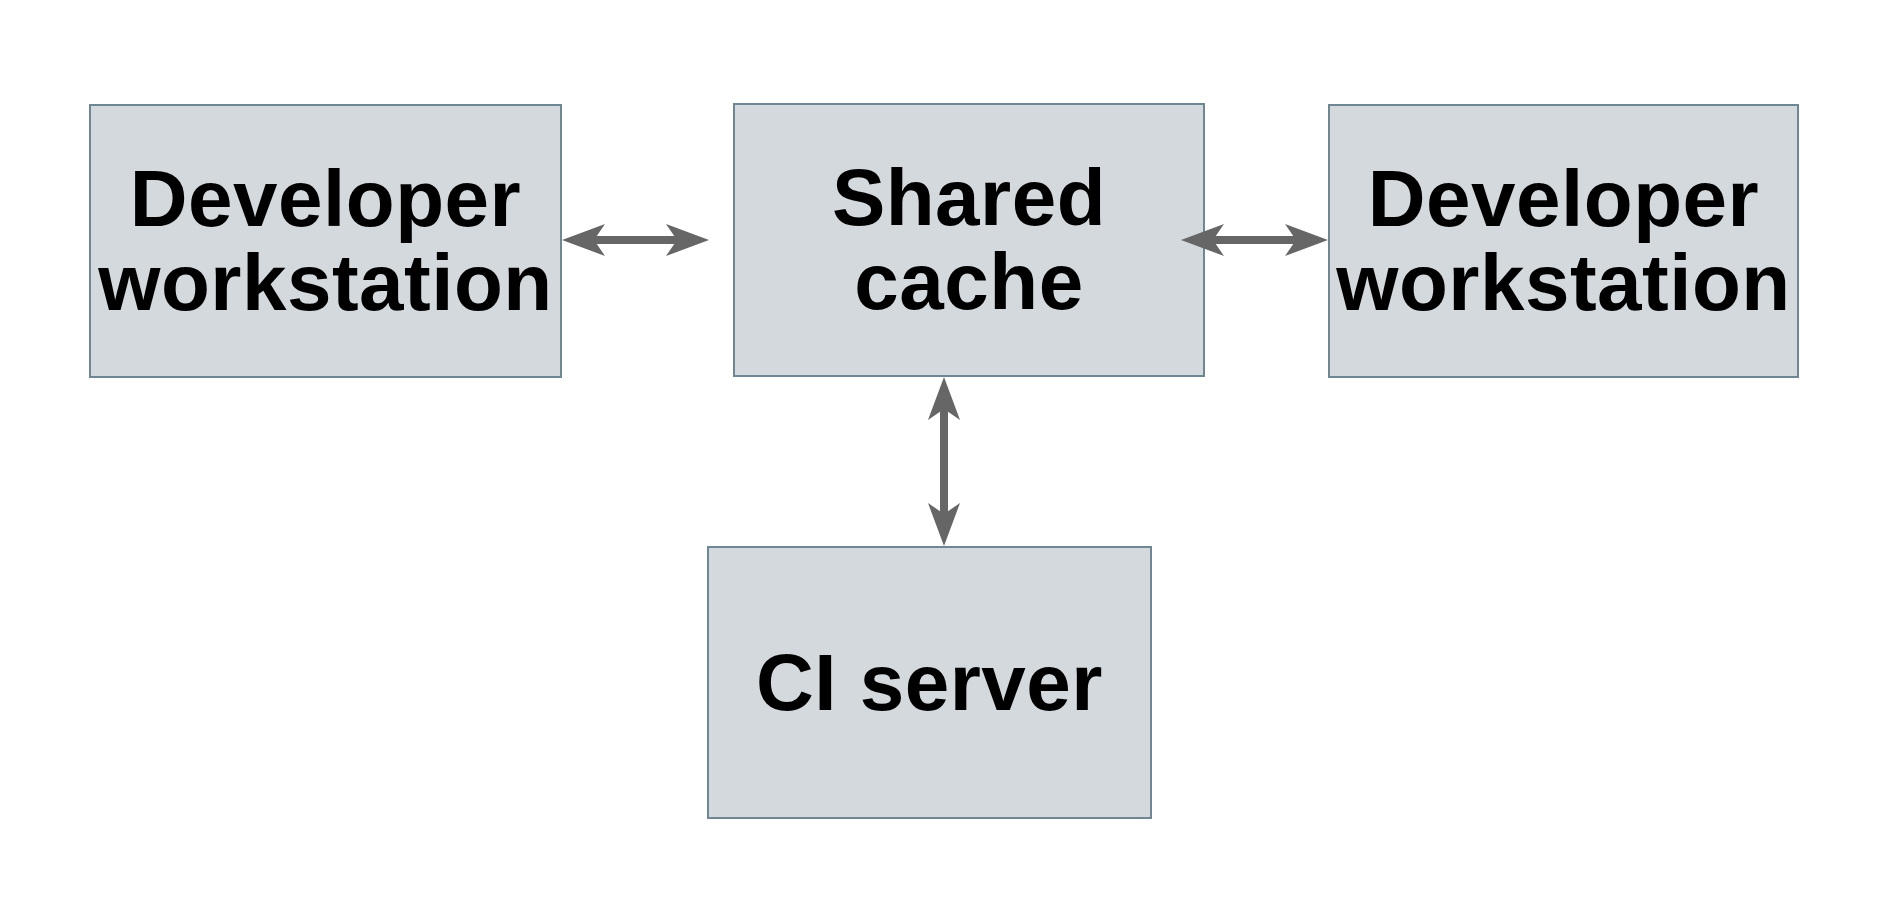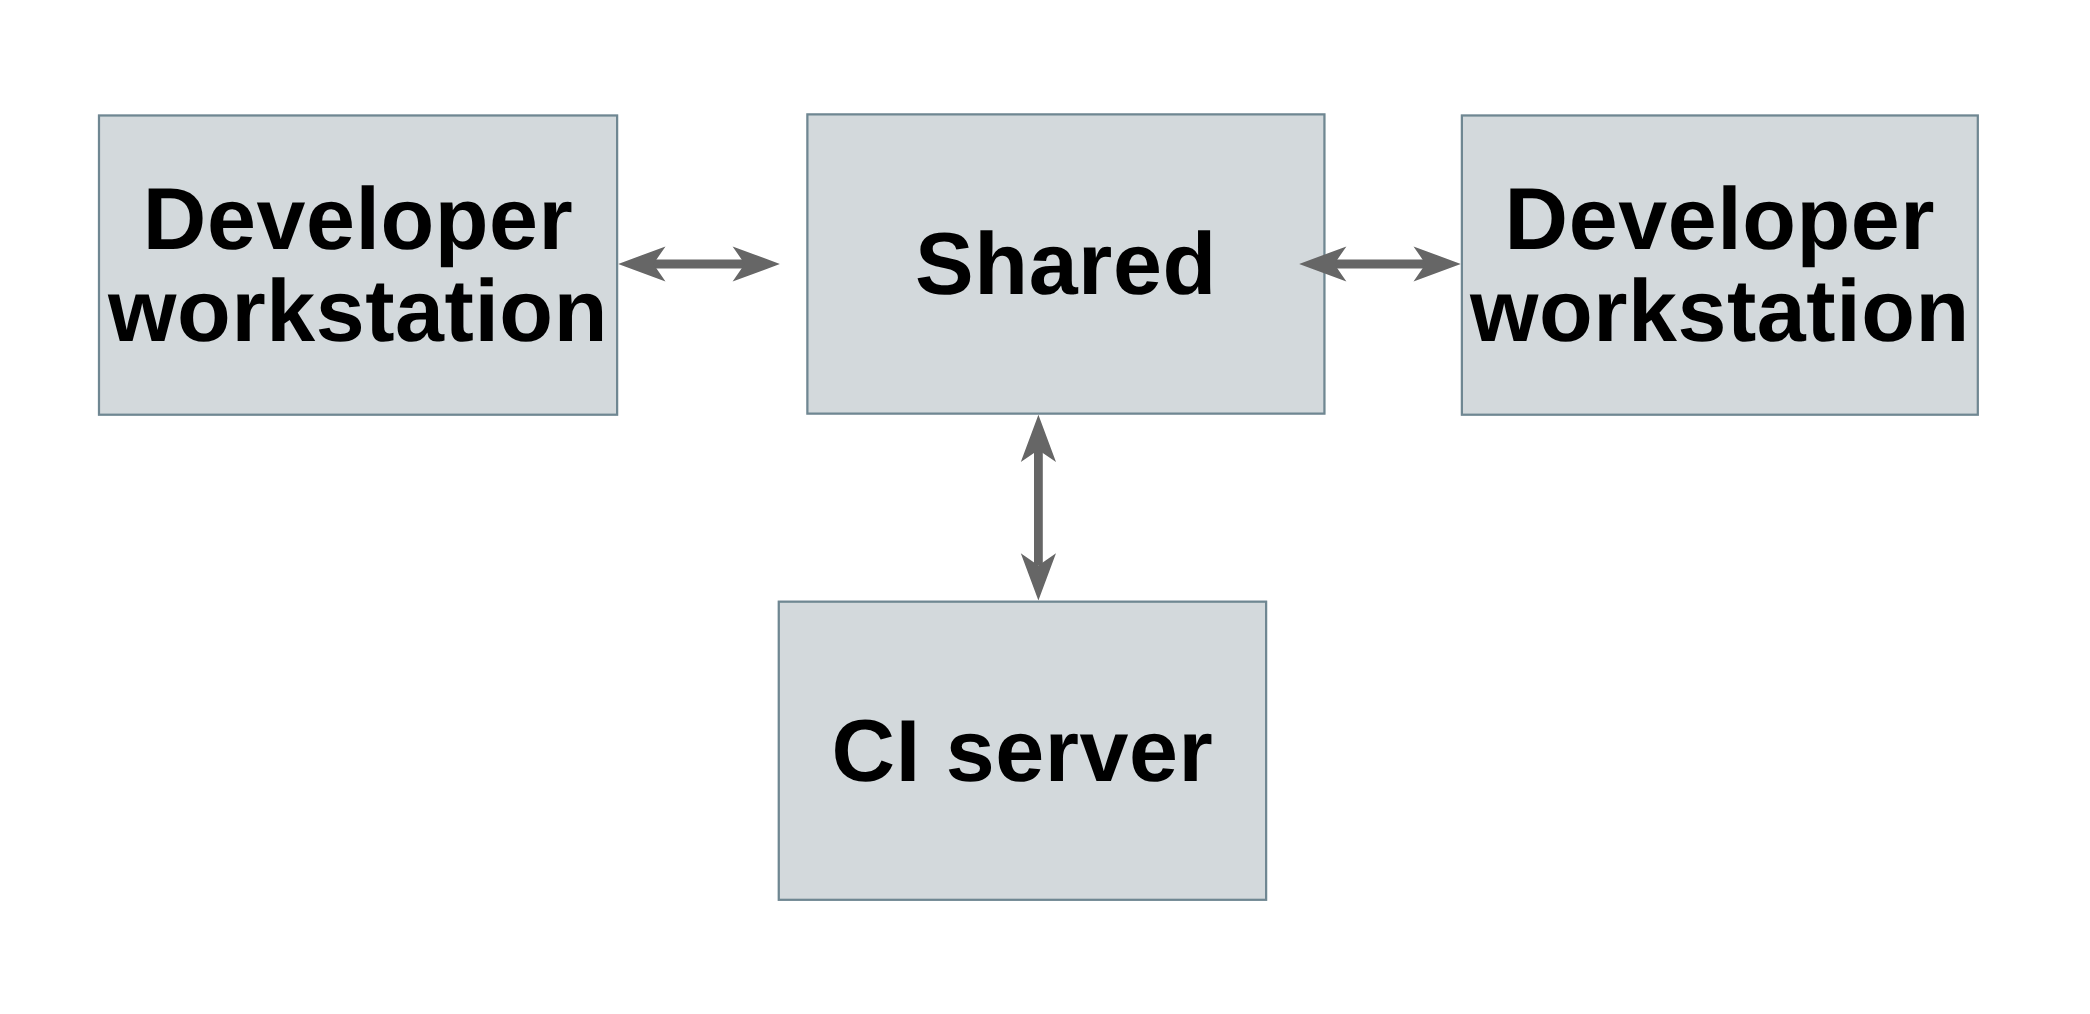--- a/index.html
+++ b/index.html
@@ -57,20 +57,21 @@
 
 <div class="canvas">
 
   <div class="node" id="node-dev-left">
     <span class="node-line">Developer</span>
     <span class="node-line">workstation</span>
   </div>
 
   <div class="node" id="node-cache">
     <span class="node-line">Shared</span>
+    <span class="node-line">cache</span>
   </div>
 
   <div class="node" id="node-dev-right">
     <span class="node-line">Developer</span>
     <span class="node-line">workstation</span>
   </div>
 
   <div class="node" id="node-ci">
     <span class="node-line">CI server</span>
     <span class="node-line"></span>

